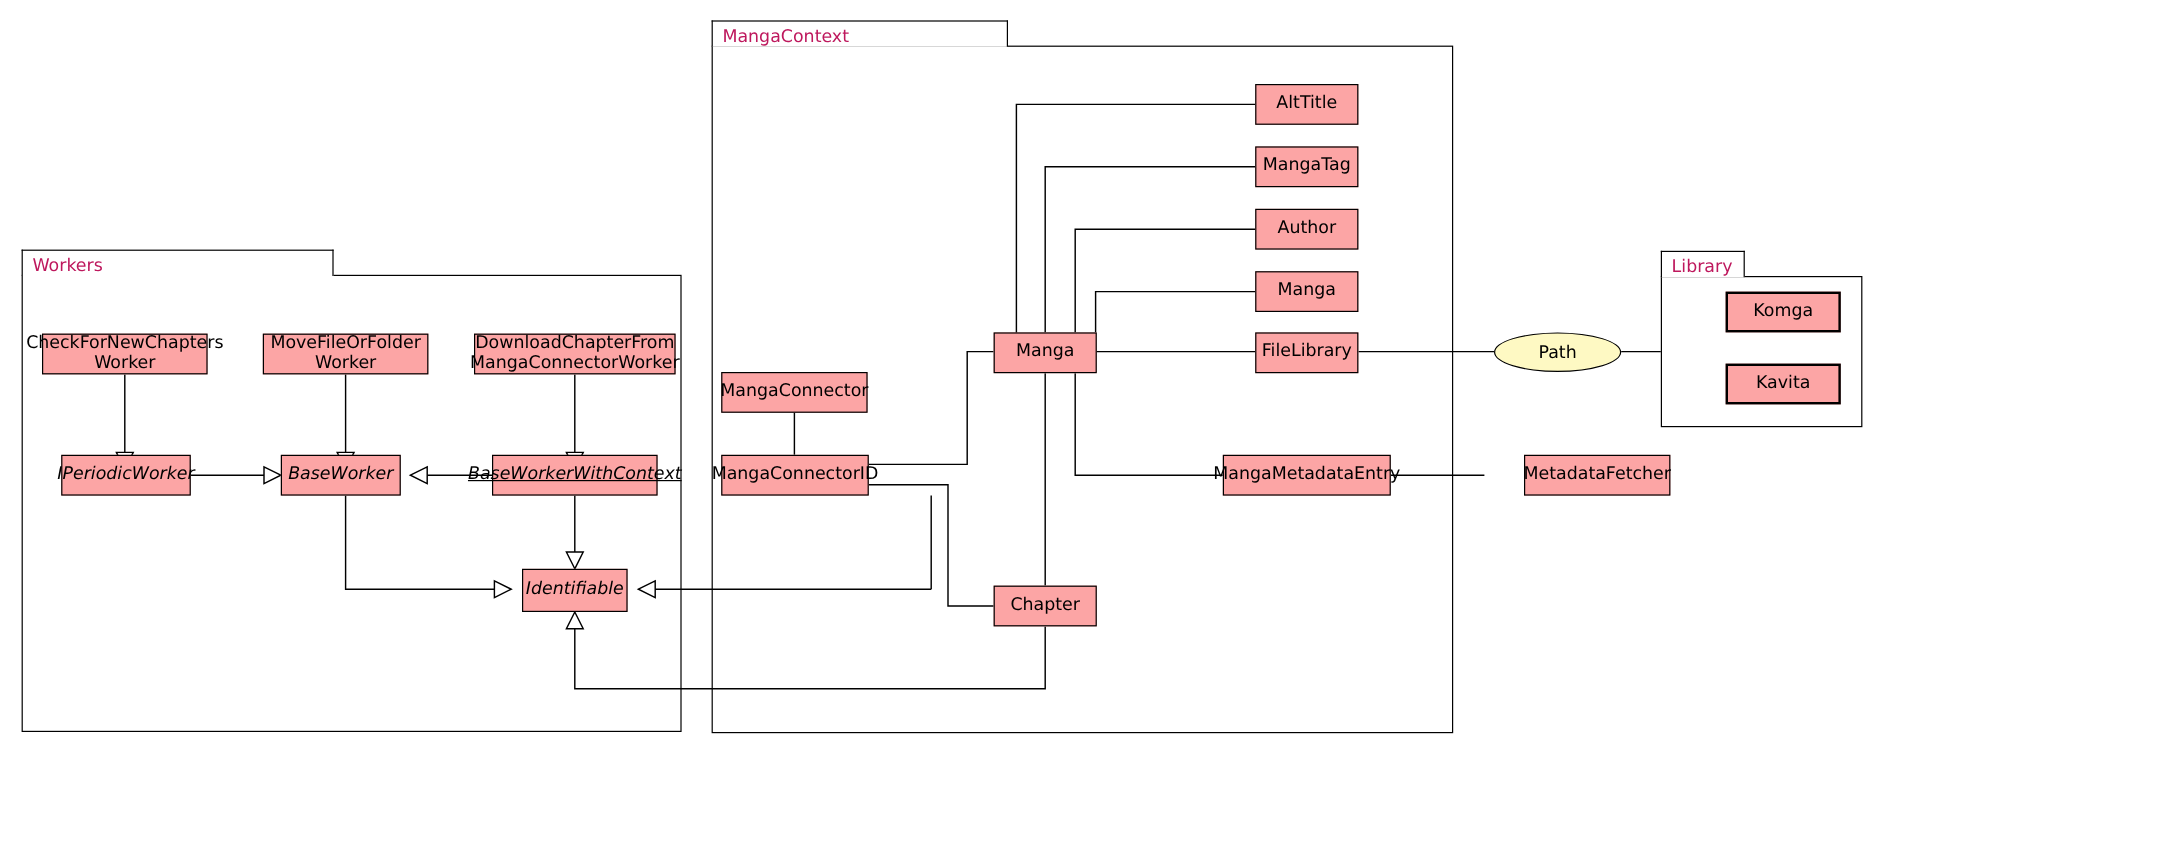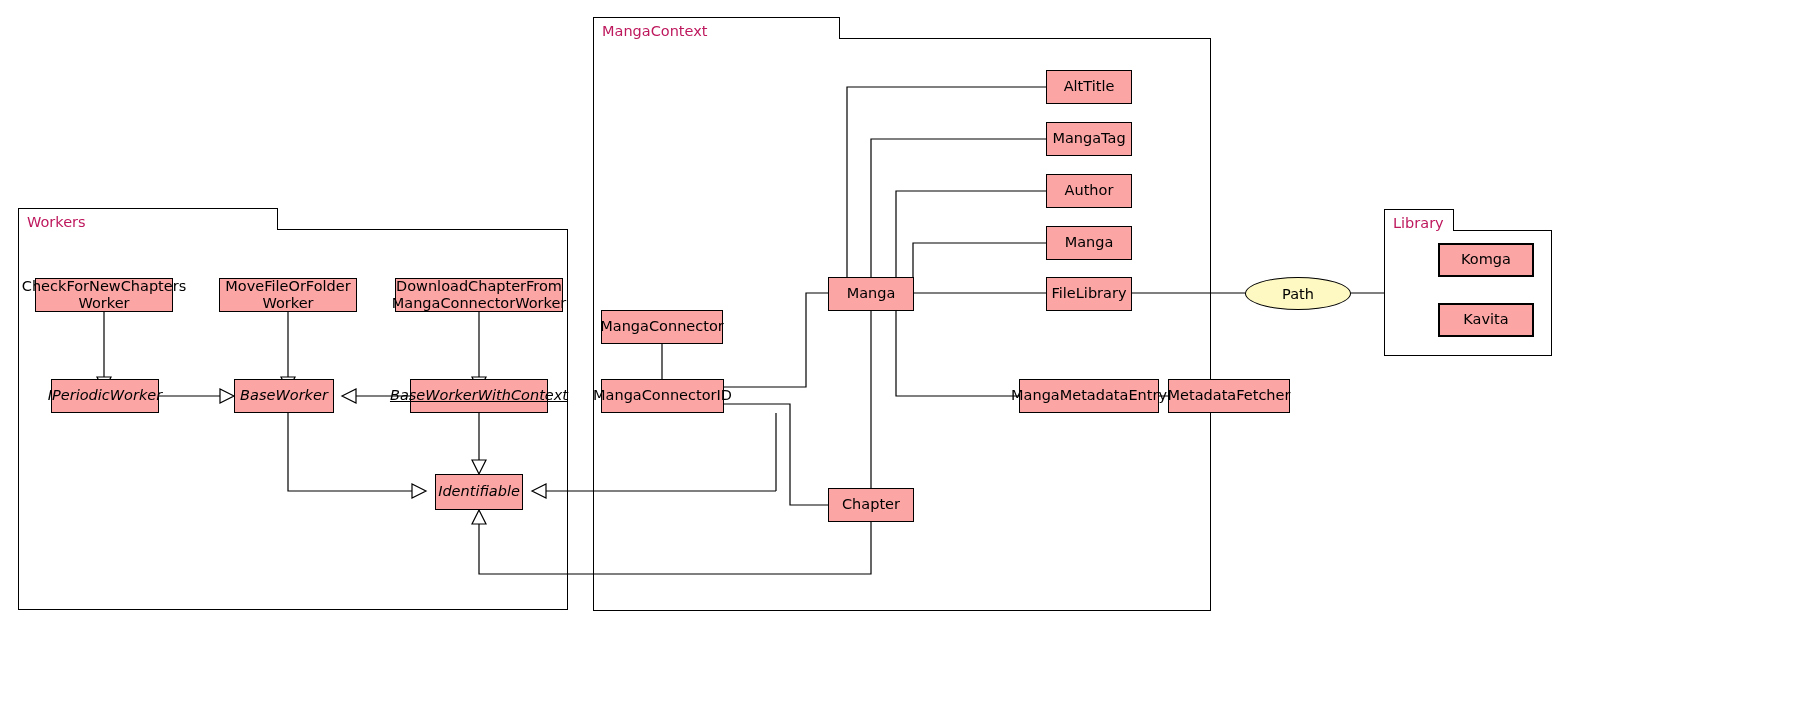--- a/index.html
+++ b/index.html
@@ -253,21 +253,21 @@
   </div>
 
   <div class="node" style="left:1046px; top:277px; width:86px; height:34px;">
     <span class="nlabel">FileLibrary</span>
   </div>
 
   <div class="node" style="left:1019px; top:379px; width:140px; height:34px;">
     <span class="nlabel">MangaMetadataEntry</span>
   </div>
 
-  <div class="node" style="left:1168px; top:379px; width:122px; height:34px;">
+  <div class="node" style="left:1270px; top:379px; width:122px; height:34px;">
     <span class="nlabel">MetadataFetcher</span>
   </div>
 
   <div class="ellipse-node" style="left:1245px; top:277px; width:106px; height:33px;">
     <span class="nlabel">Path</span>
   </div>
 
   <div class="node thick" style="left:1438px; top:243px; width:96px; height:34px;">
     <span class="nlabel">Komga</span>
   </div>

